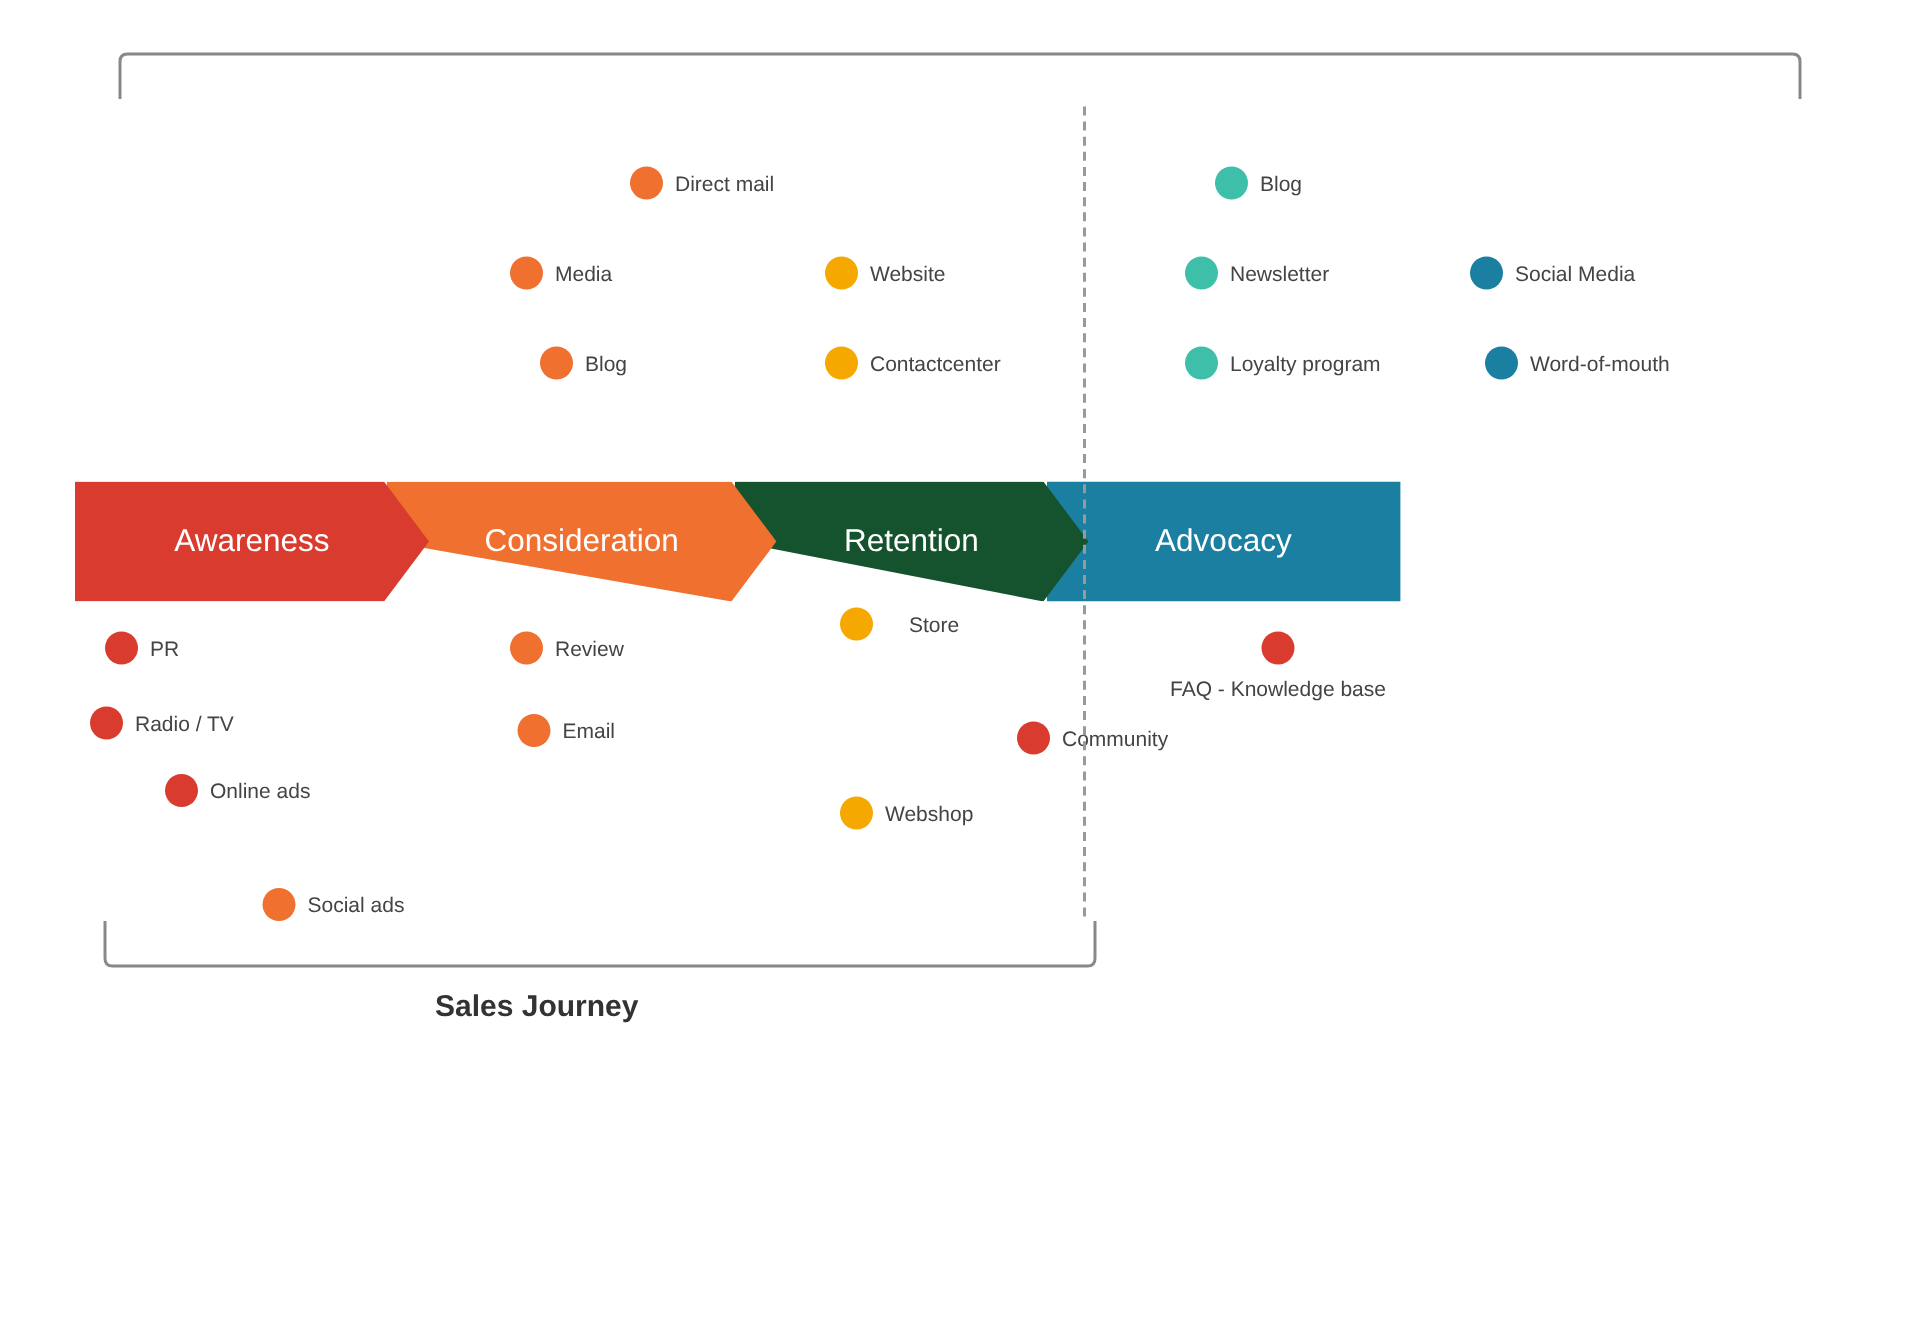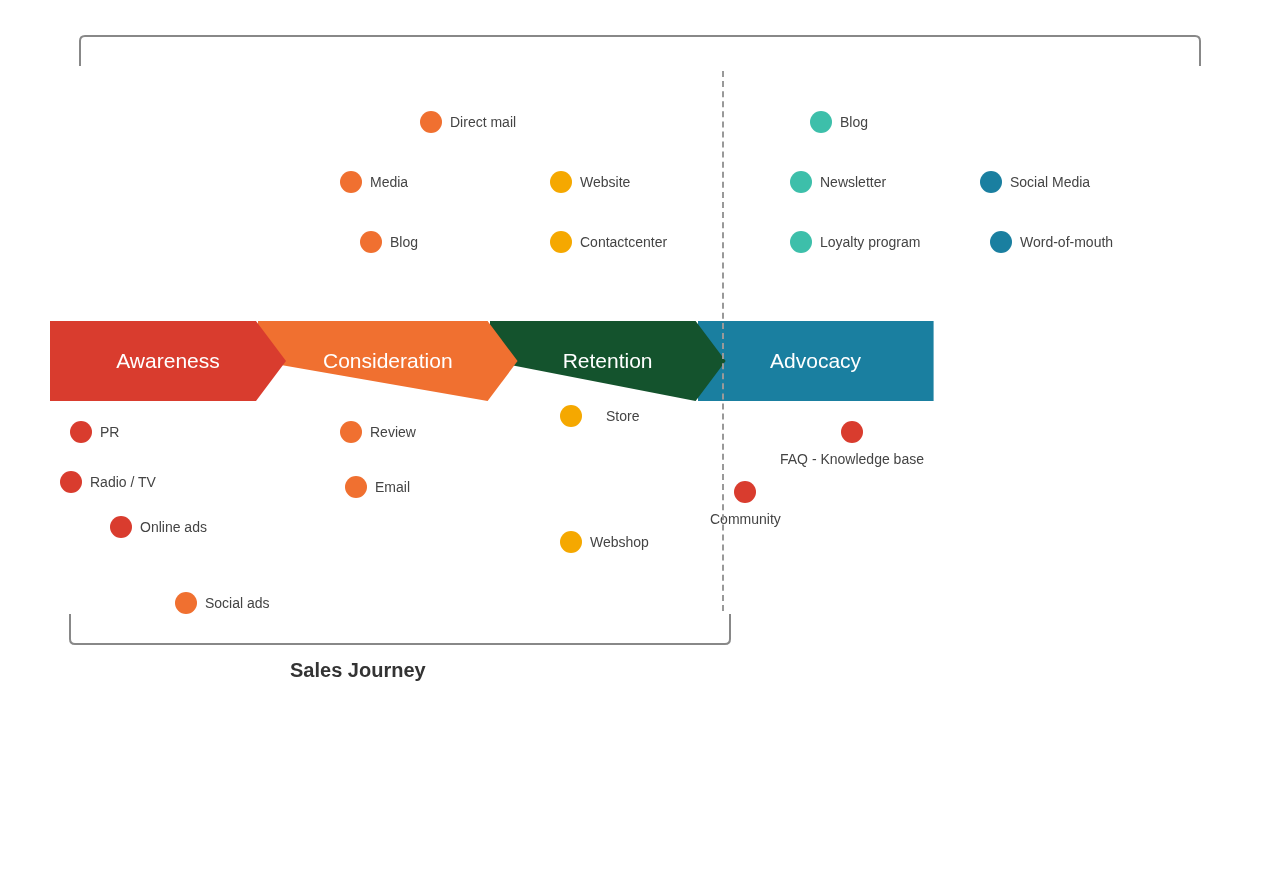--- a/index.html
+++ b/index.html
@@ -239,21 +239,21 @@
           <span>Review</span>
         </div>
         <div class="fi" style="left: 295px; top: 75px;">
           <span class="dot" style="background: rgb(240, 112, 48);"></span>
           <span>Email</span>
         </div>
         <div class="fi" style="left: 510px; top: 4px; gap: 24px;">
           <span class="dot" style="background: rgb(245, 168, 0);"></span>
           <span>Store</span>
         </div>
-        <div class="fi" style="left: 660px; top: 80px; flex-direction: column;">
+        <div class="fi" style="left: 628px; top: 80px;">
           <span class="dot" style="background: rgb(217, 60, 46);"></span>
           <span>Community</span>
         </div>
         <div class="fi" style="left: 510px; top: 130px;">
           <span class="dot" style="background: rgb(245, 168, 0);"></span>
           <span>Webshop</span>
         </div>
         <div class="fi" style="left: 730px; top: 20px; flex-direction: column;">
           <span class="dot" style="background: rgb(217, 60, 46);"></span>
           <span>FAQ - Knowledge base</span>

